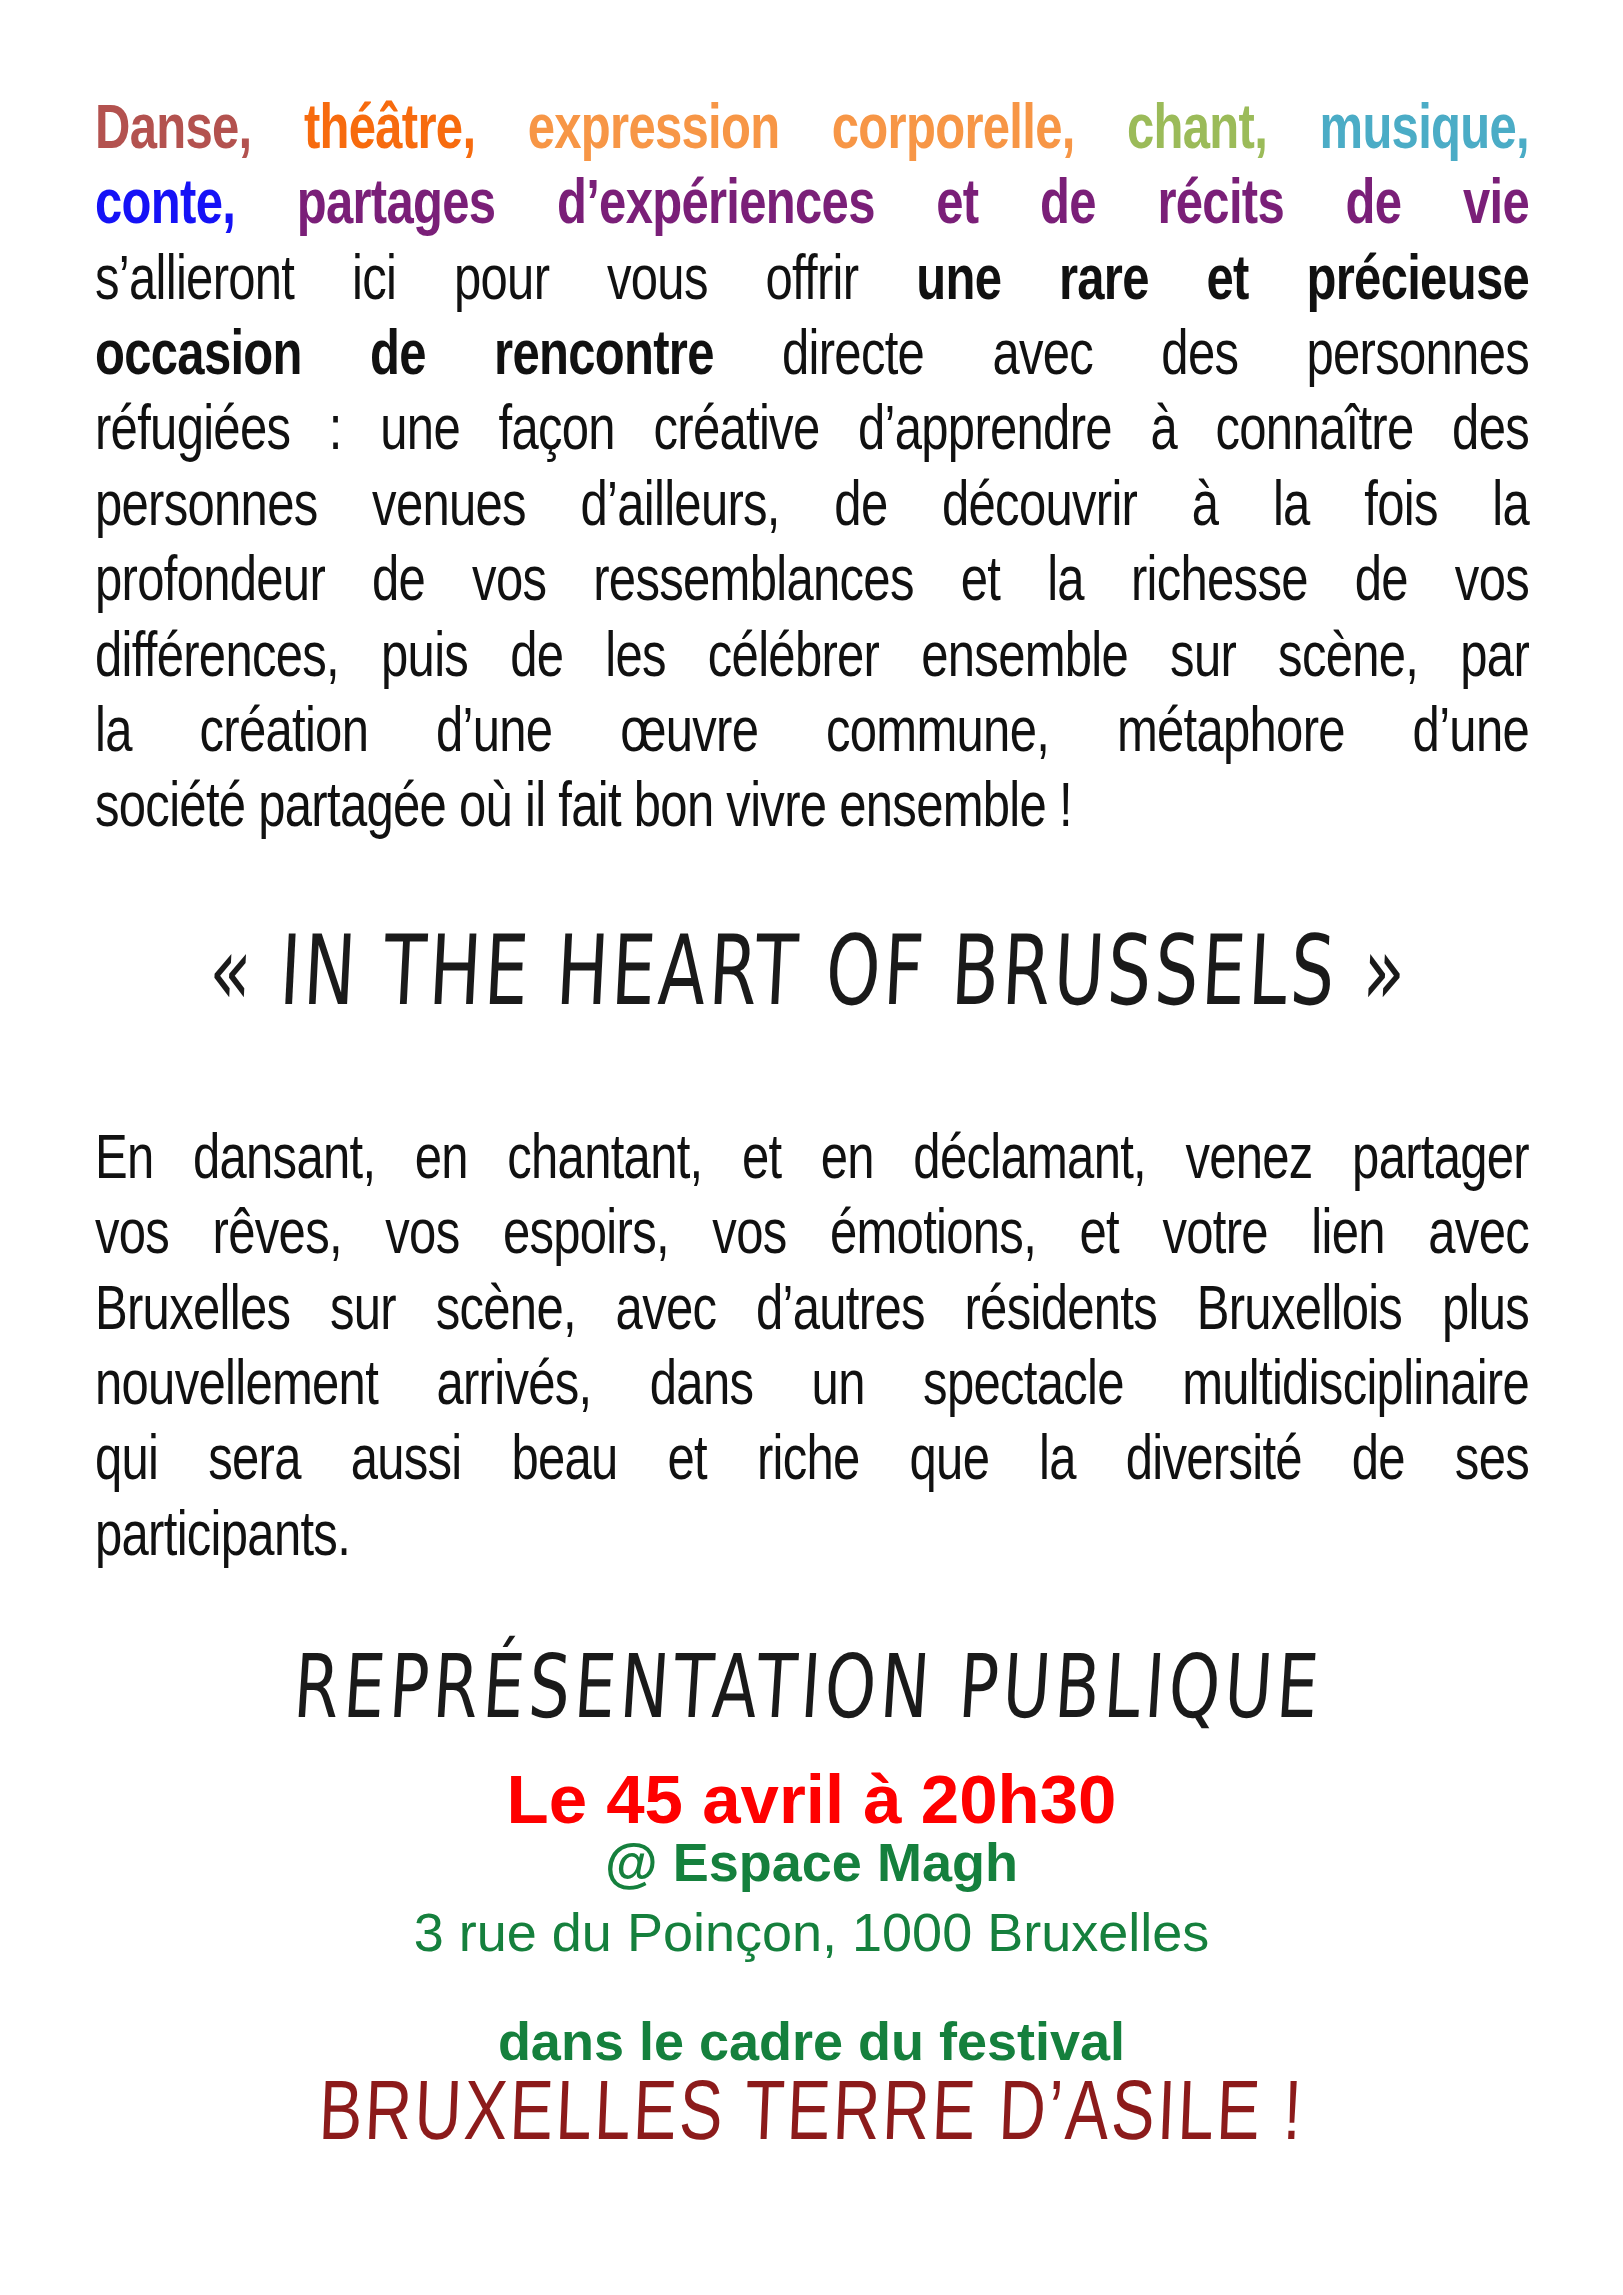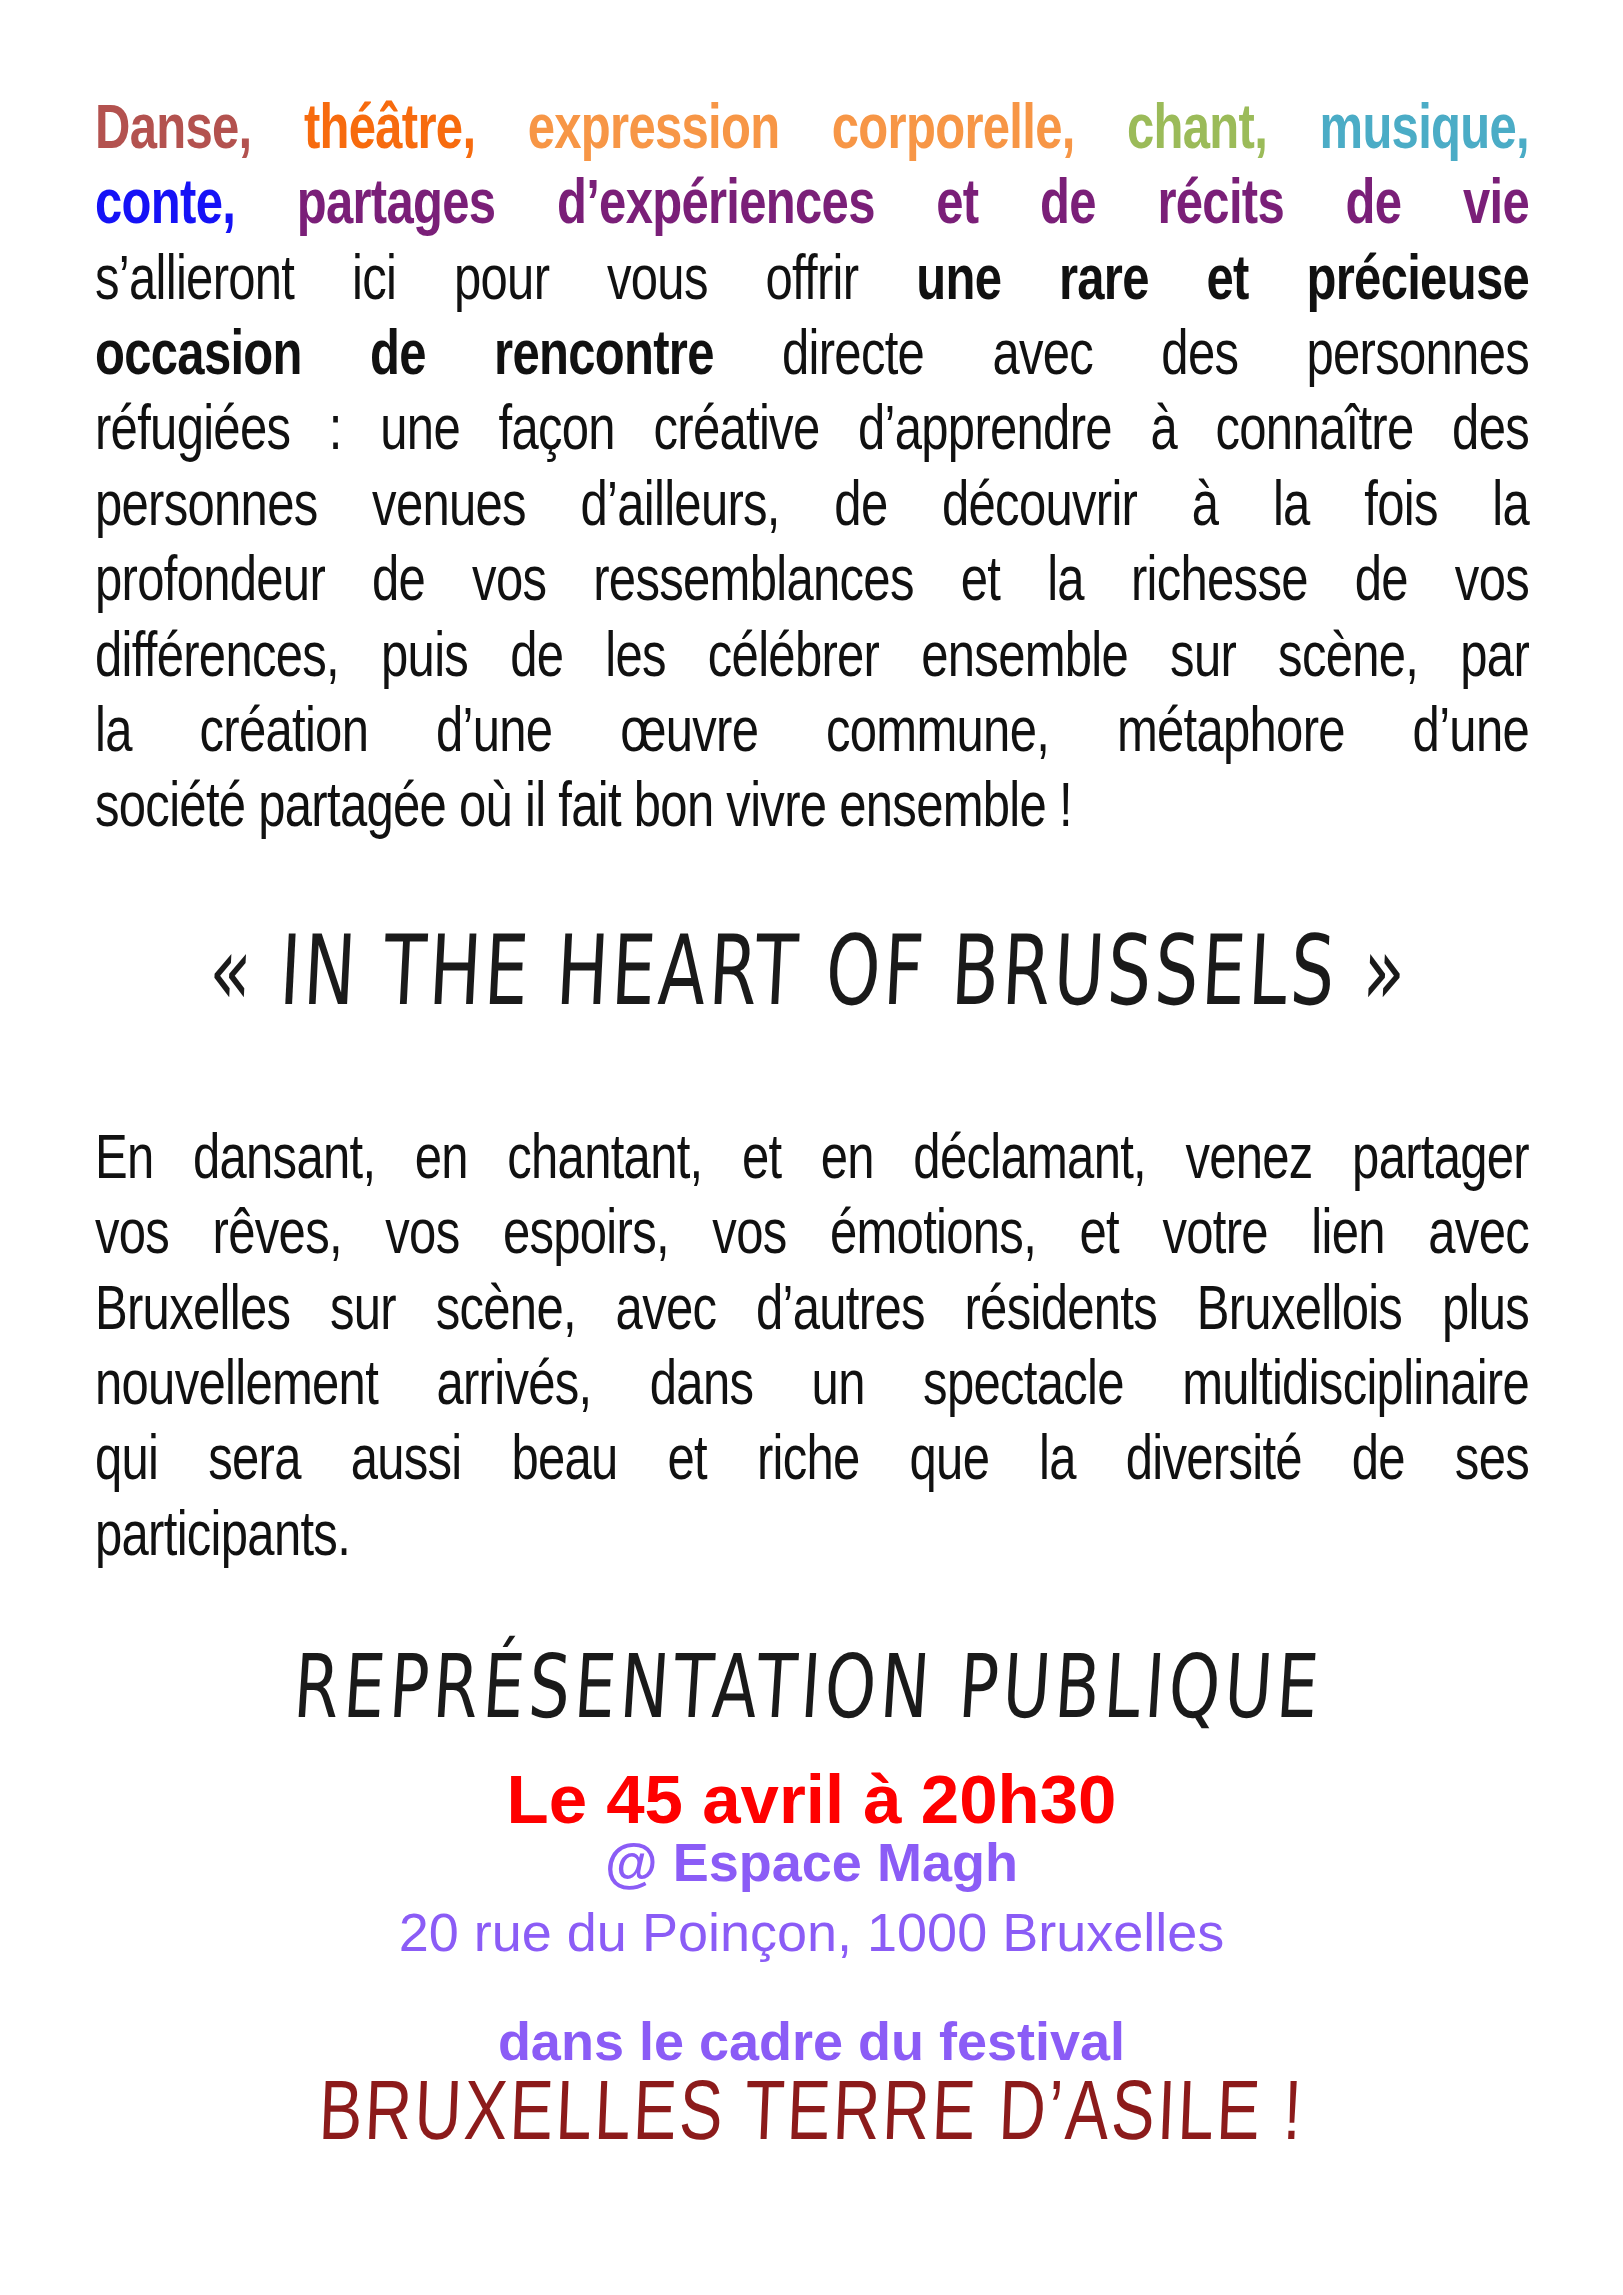--- a/index.html
+++ b/index.html
@@ -55,21 +55,21 @@
     transform-origin: 50% 0;
     white-space: nowrap;
   }
 
   .centerline {
     position: absolute;
     left: 0;
     width: 1623px;
     text-align: center;
     line-height: 1.15;
-    color: #8b5cf6;
+    color: #15803d;
     white-space: nowrap;
   }
 
   #show-title    { top: 919px; }
   #event-title   { top: 1639px; font-size: 65px; letter-spacing: 4.6px; transform: scaleY(1.35) skewX(-5deg); }
   #event-date    { top: 1760px; font-size: 69px; font-weight: bold; color: #FE0000; }
   #event-venue   { top: 1831px; font-size: 54px;  font-weight: bold; }
   #event-address { top: 1901px; font-size: 54px; }
   #festival-intro{ top: 2010px; font-size: 54px;  font-weight: bold; }
   #festival-name { top: 2074px; font-size: 65px; letter-spacing: 2.6px; color: #8C1B1B;
@@ -106,20 +106,20 @@
       <div class="line"><span>qui sera aussi beau et riche que la diversité de ses</span></div>
       <div class="line lastline"><span>participants.</span></div>
     </div>
 
   <div id="event-title" class="hand">REPRÉSENTATION PUBLIQUE</div>
 
   <div id="event-date" class="centerline">Le 45 avril à 20h30</div>
 
   <div id="event-venue" class="centerline">@ Espace Magh</div>
 
-  <div id="event-address" class="centerline">20 rue du Poinçon, 1000 Bruxelles</div>
+  <div id="event-address" class="centerline">3 rue du Poinçon, 1000 Bruxelles</div>
 
   <div id="festival-intro" class="centerline">dans le cadre du festival</div>
 
   <div id="festival-name" class="centerline">BRUXELLES TERRE D’ASILE !</div>
 
 </div>
 
 
 </body></html>

